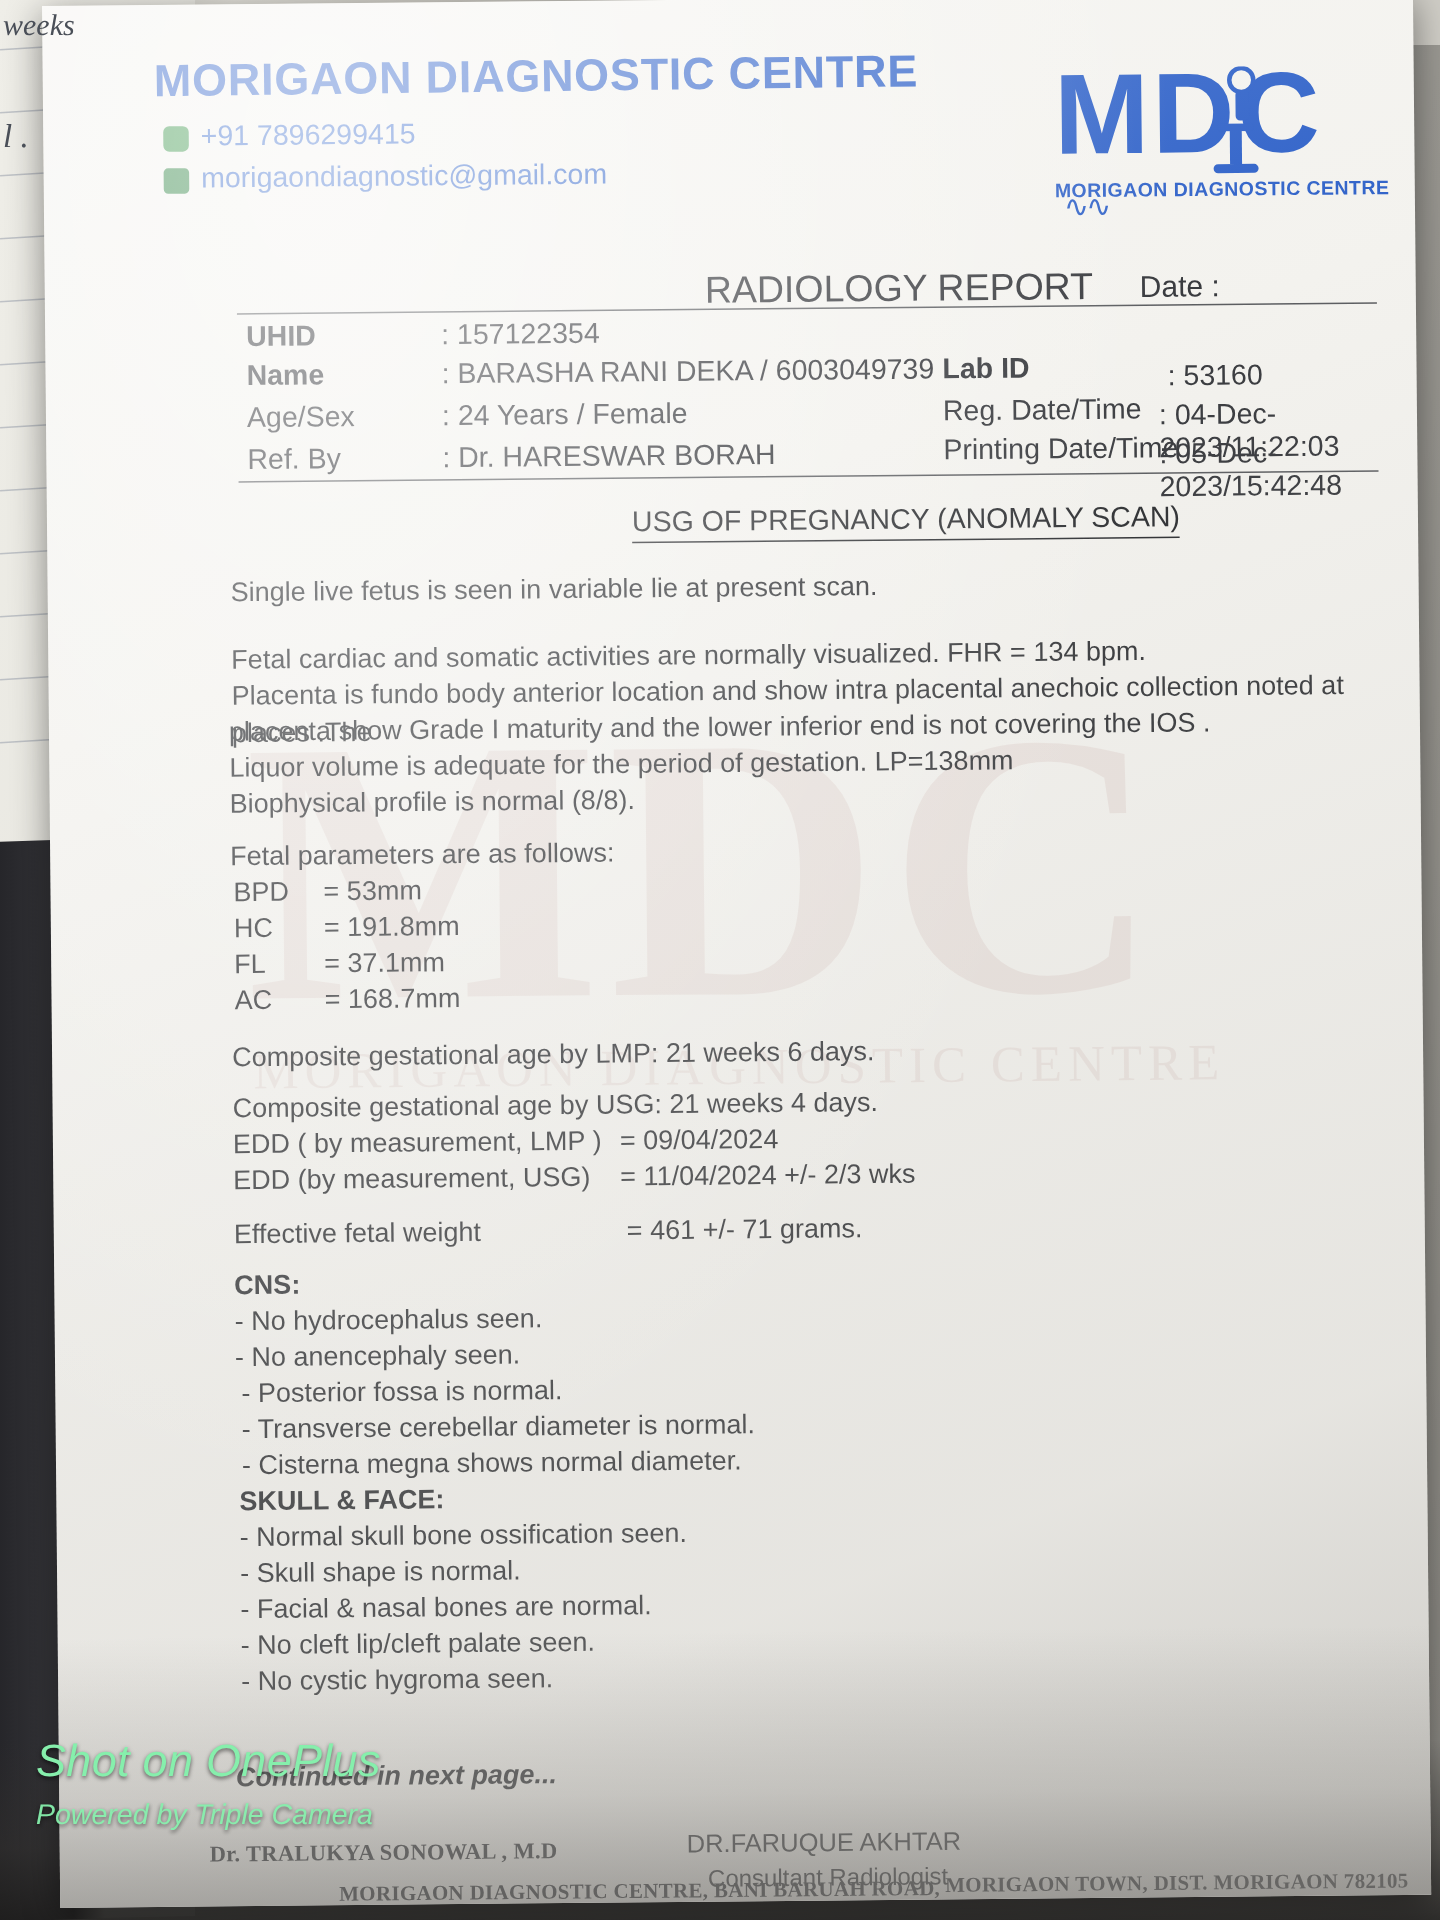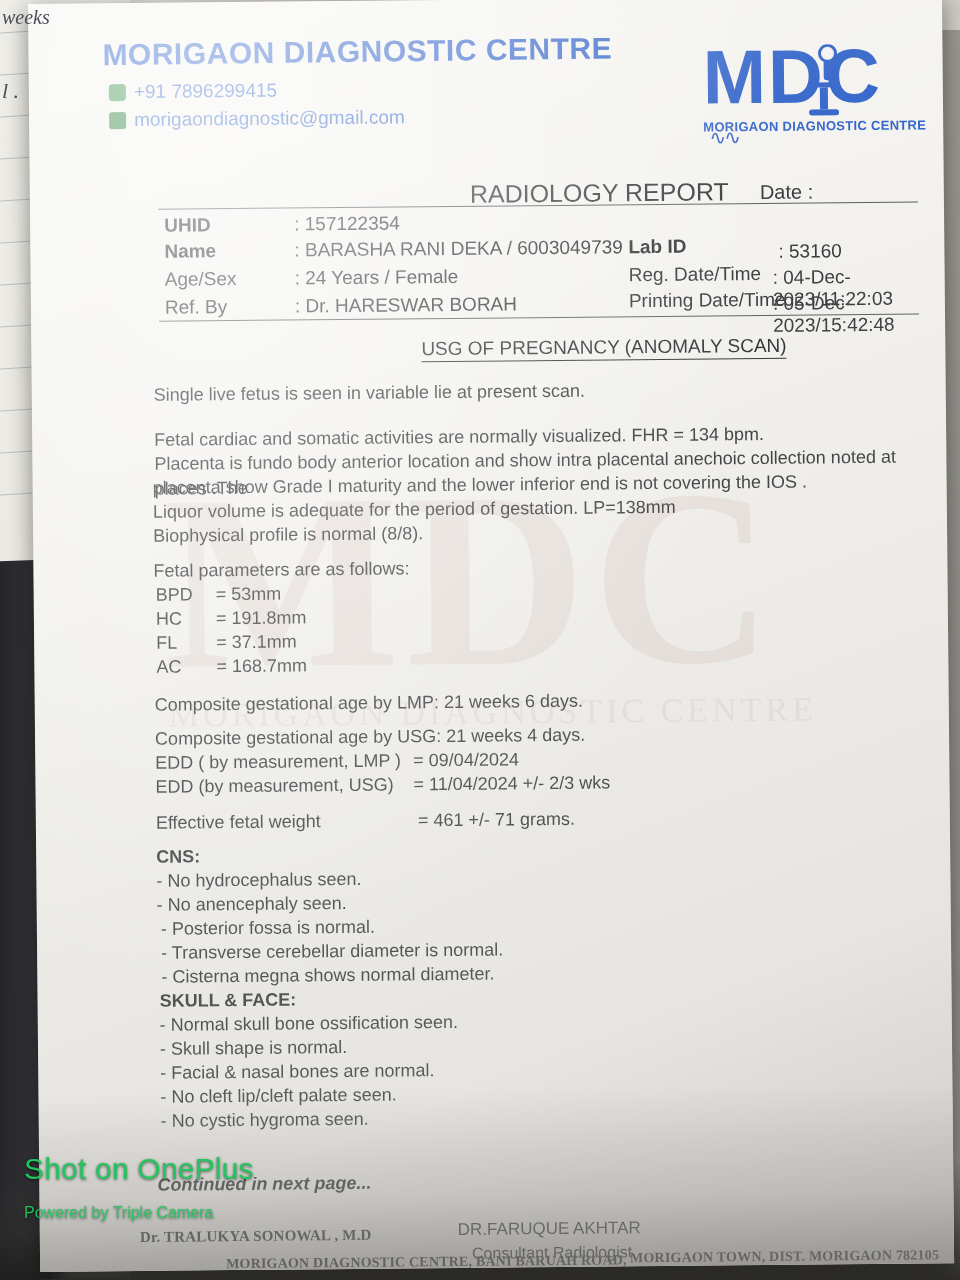--- a/index.html
+++ b/index.html
@@ -151,25 +151,26 @@
   .p { position:absolute; font-size:18px; color:#1e2024; line-height:25px; }
   .bold { font-weight:700; }
 
   .footer-line { position:absolute; font-size:15px; color:#2a2c30; }
   .footer-bold { font-weight:700; font-family:"Liberation Serif", serif; letter-spacing:0.2px;}
   .footer-ital { font-style:italic; }
 
   
   #shot {
     position:absolute; left:24px; bottom:58px; z-index:20;
-    color:#22c55e;
+    color:#86efac;
     text-shadow: 0 1px 3px rgba(0,0,0,0.6);
+    font-style: italic;
   }
   #shot .l1 { font-size:30px; font-weight:400; letter-spacing:0.2px; }
-  #shot .l2 { font-size:16px; font-weight:400; margin-top:18px; opacity:0.95; }
+  #shot .l2 { font-size:19px; font-weight:400; margin-top:8px; opacity:0.95; }
 
   
   .hand { position:absolute; color:#4a4f58; font-family:"Liberation Serif", serif; font-style:italic; z-index:3; }
 </style>
 </head>
 <body>
 
 <div id="photo">
   <div id="topright"></div>
   <div id="notebook">

